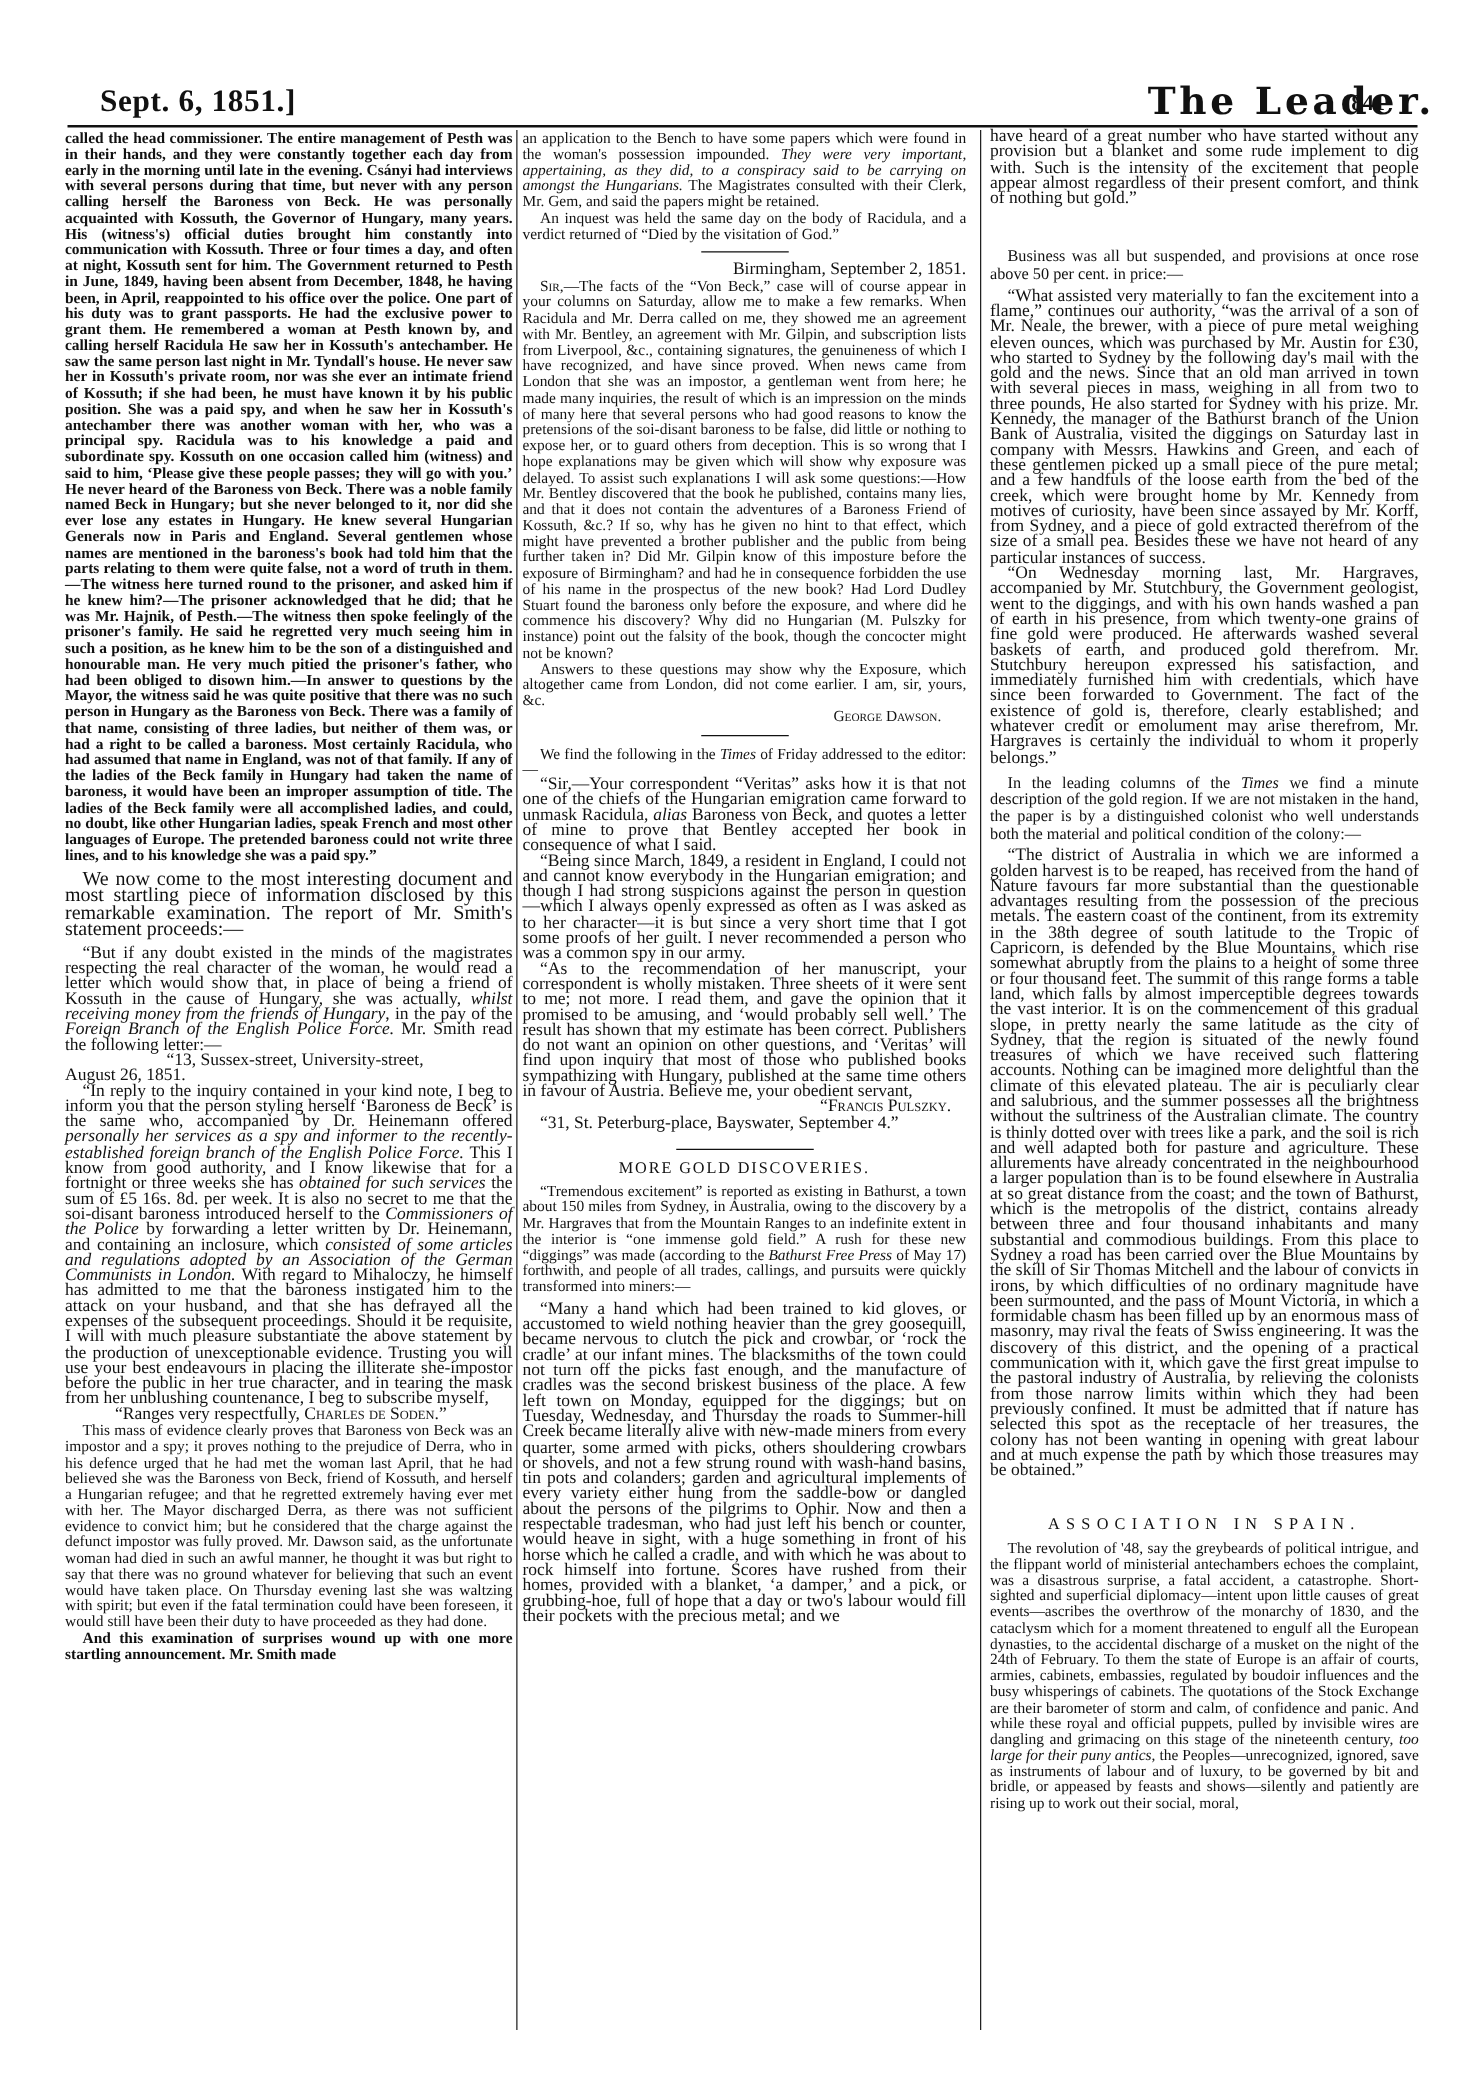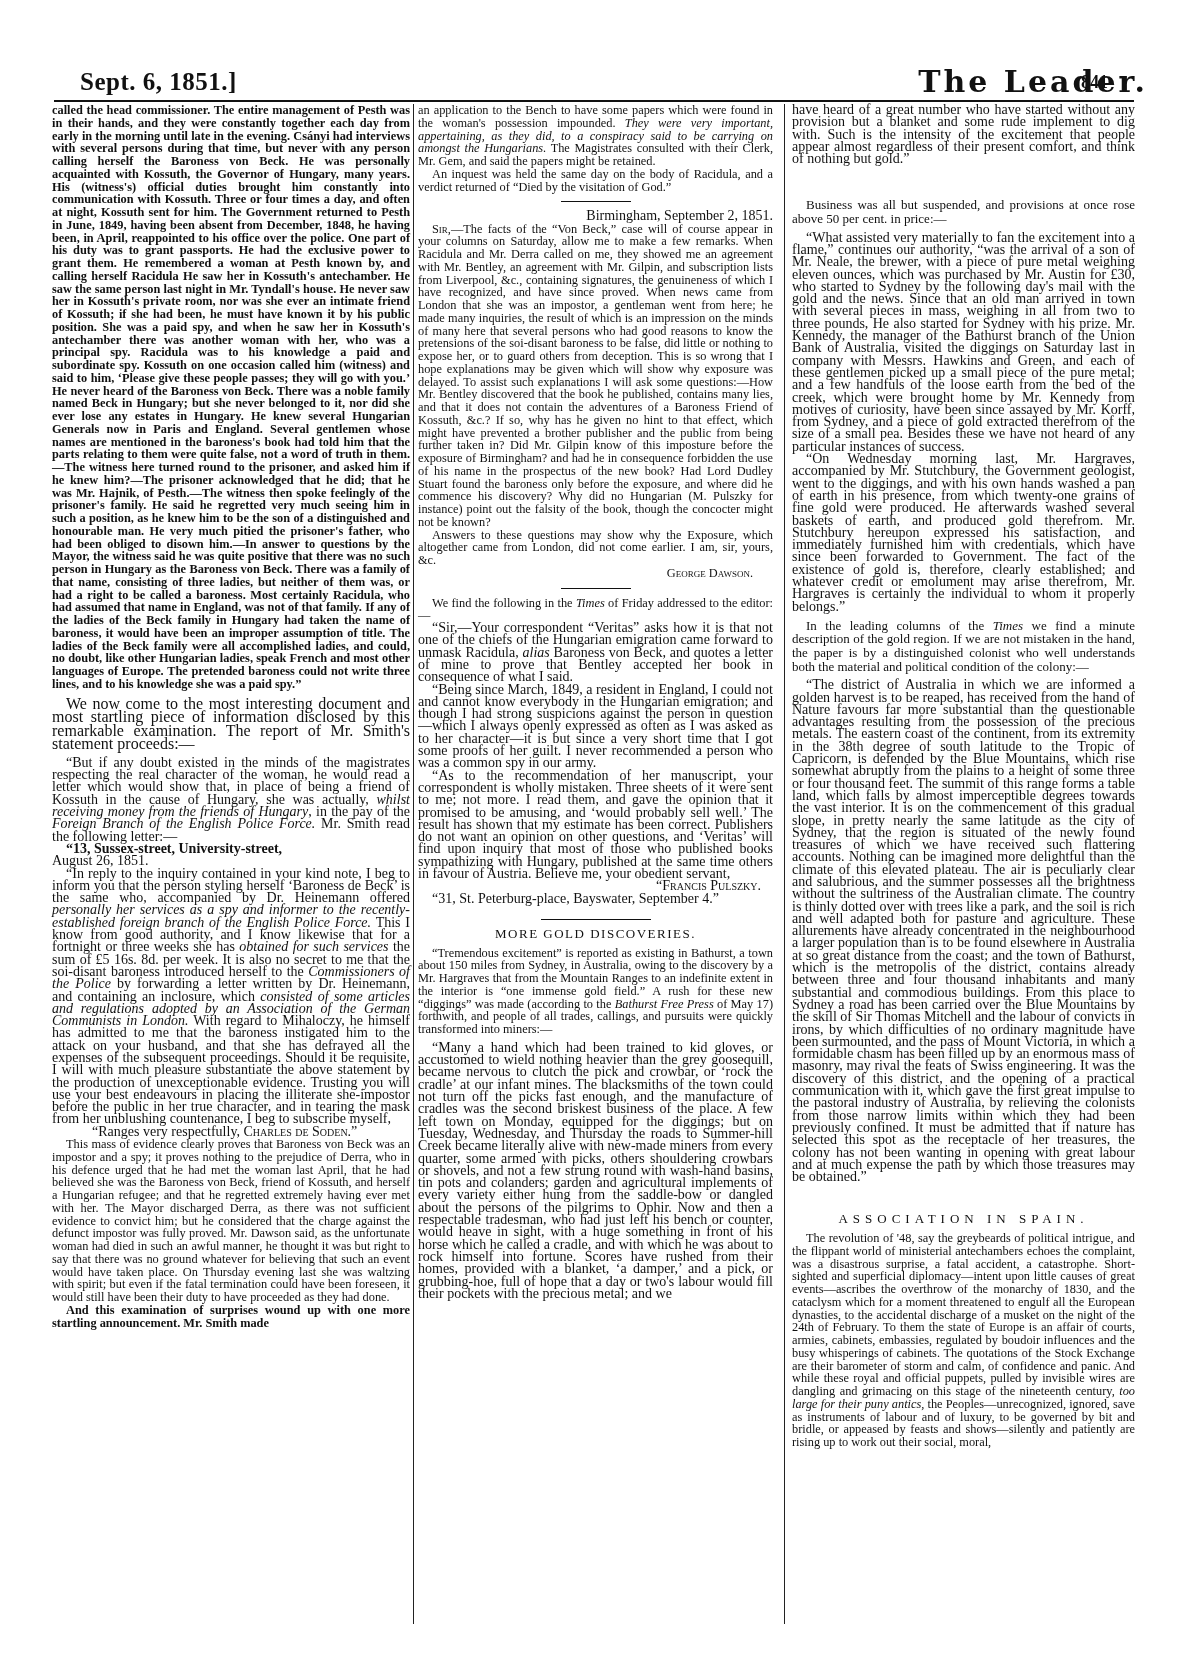--- a/index.html
+++ b/index.html
@@ -20,21 +20,21 @@
   .vr1 { left: 413px; }
   .vr2 { left: 784px; }
   .bold { font-weight: bold; }
   .sc { font-variant: small-caps; }
   .right { text-align: right; font-family: Liberation Serif, serif; }
   .center { text-align: left; text-indent: 0 !important; }
   .short-rule { width: 70px; margin: 8px auto; border-top: 1px solid #111; }
   .heading { text-align: center; letter-spacing: 1.5px; margin: 8px 0 6px; font-size: 13px; }
   .heading.spaced { letter-spacing: 5px; }
   .quote { font-size: 14px; line-height: 12.3px; }
-  .address { text-align: left; text-indent: 0; padding-right: 4px; font-weight: bold; }
+  .address { text-align: center; text-indent: 0; padding-right: 4px; }
 </style>
 </head>
 <body>
 
 <div class="masthead">
   <div class="date">Sept. 6, 1851.]</div>
   <div class="title">The Leader.</div>
   <div class="pageno">841</div>
 </div>
 <div class="rule-top"></div>

